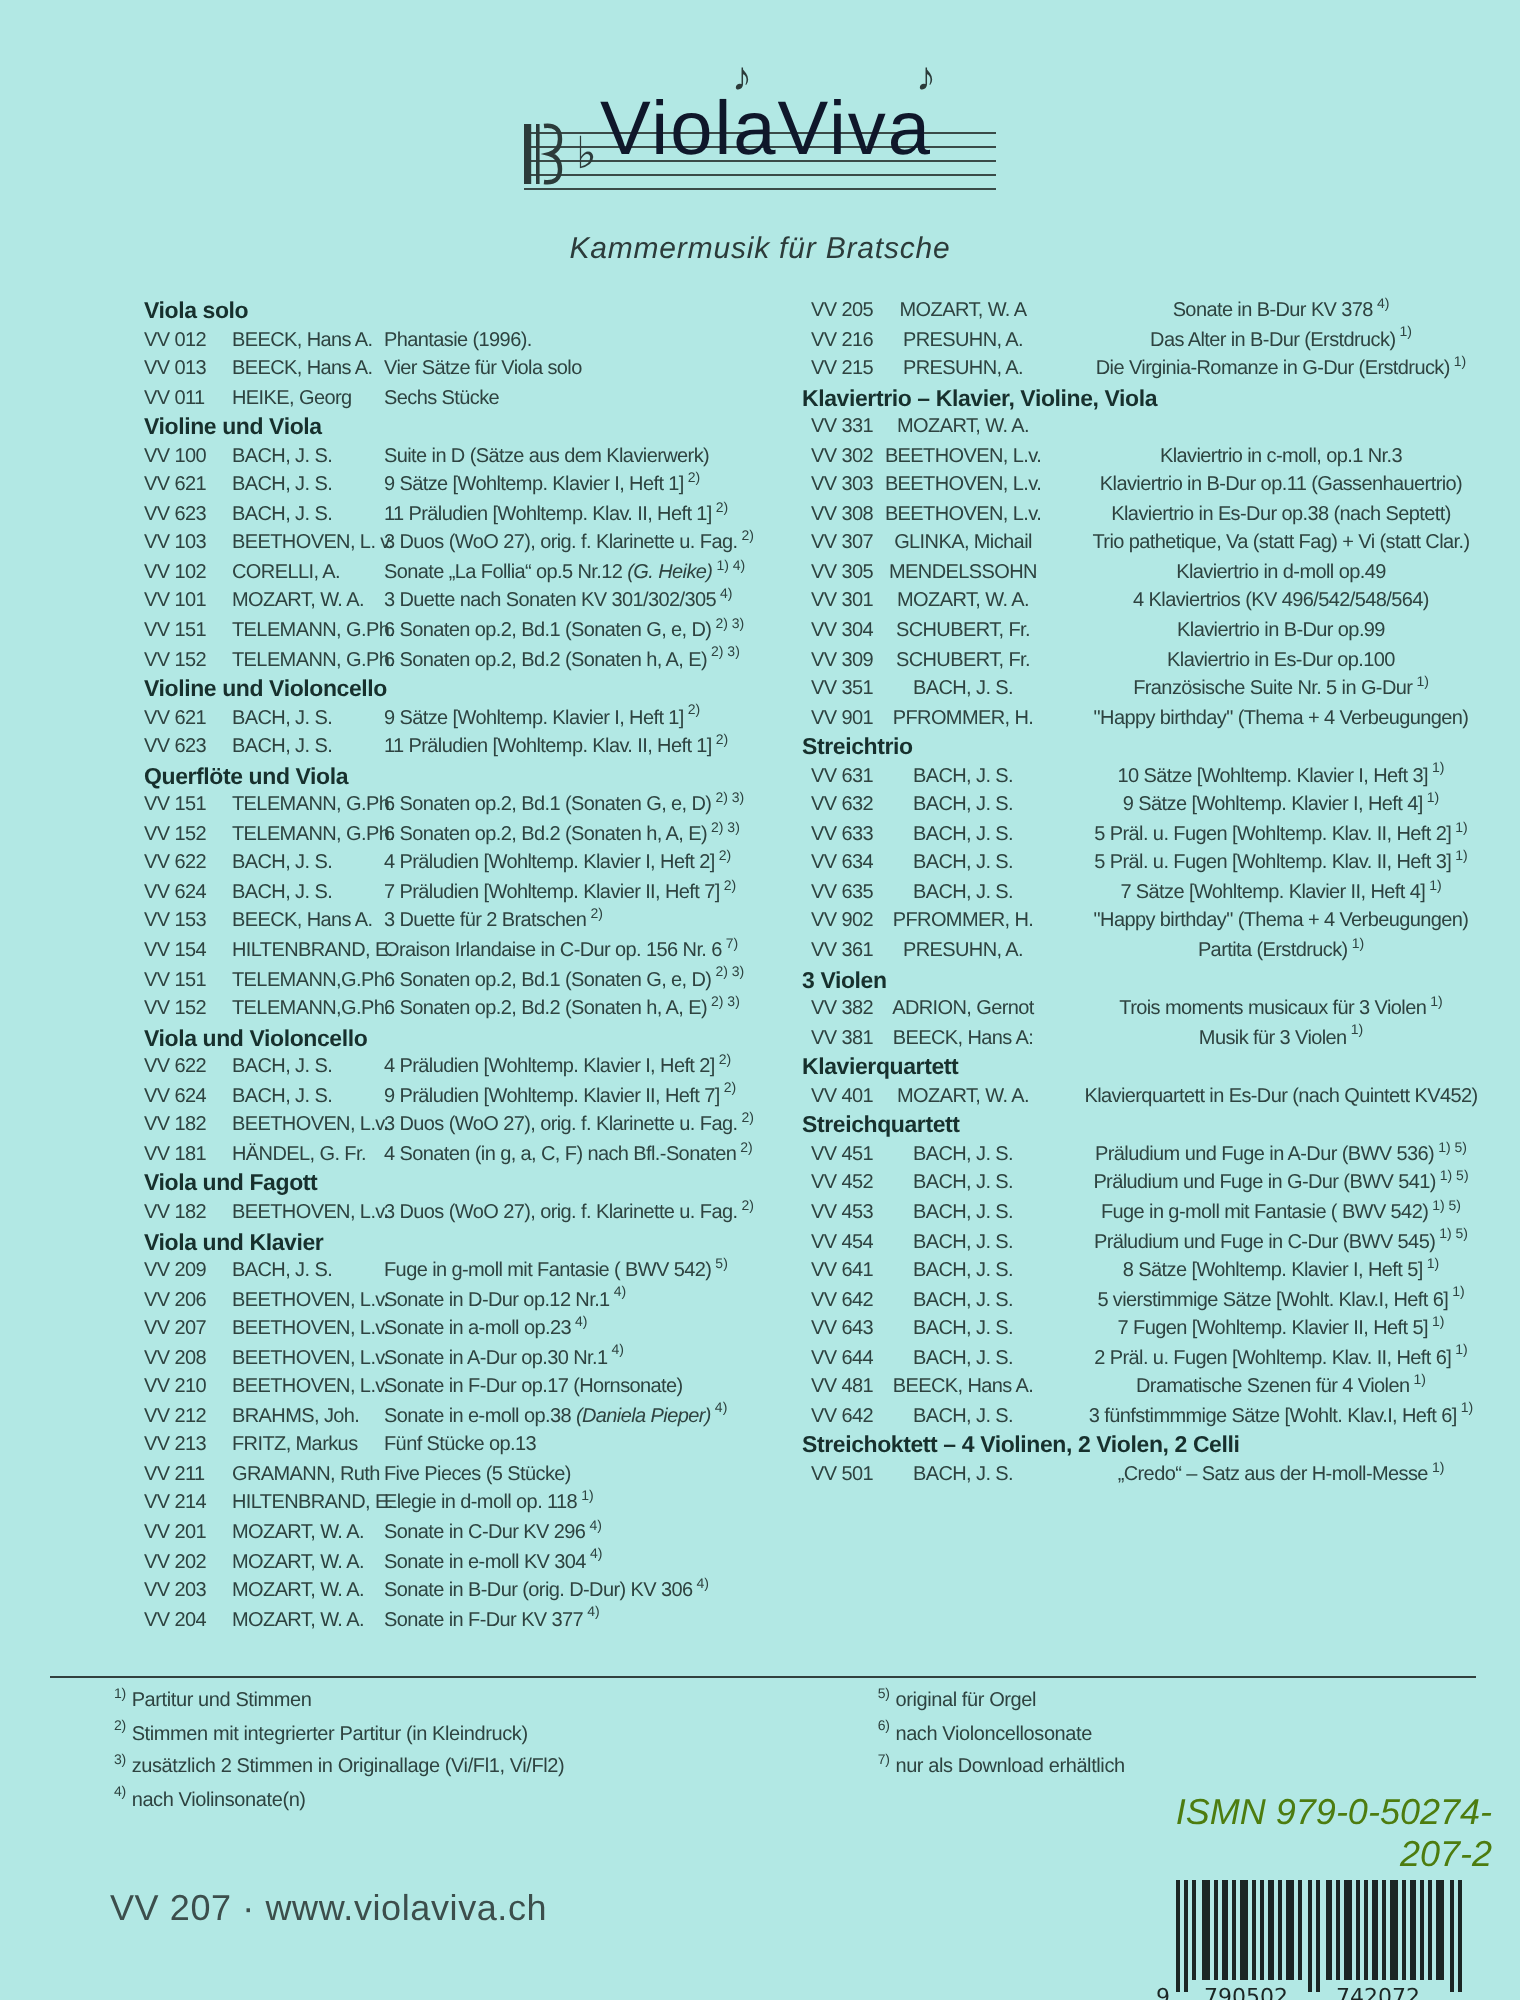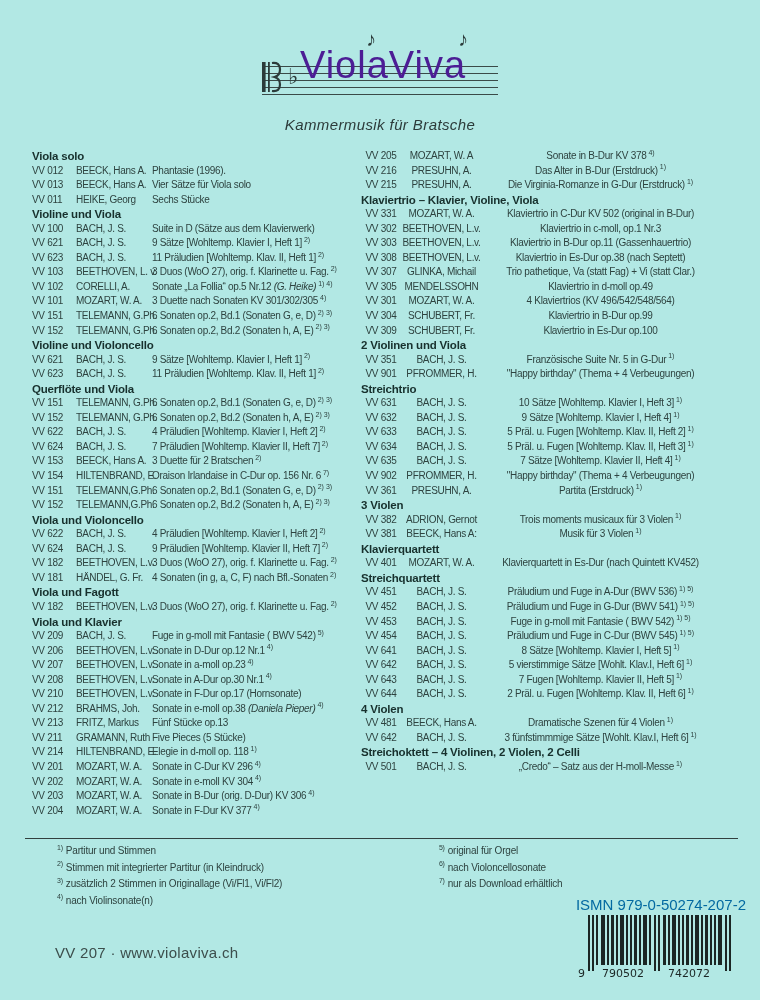--- a/index.html
+++ b/index.html
@@ -13,27 +13,27 @@
   }
 
   
   .header { padding-top:40px; text-align:center; }
   .logo { position:relative; width:236px; height:66px; margin:0 auto; }
   .staff { position:absolute; left:0; right:0; top:26px; height:30px;
            background:repeating-linear-gradient(#3a4a48 0 1px, transparent 1px 7px); }
   .clef-svg { position:absolute; left:0; top:21px; }
   .flat-glyph { position:absolute; left:26px; top:24px; font-size:22px; color:#2c3b3a; }
   .logo-text { position:absolute; left:38px; top:4px; font-size:38px; letter-spacing:1px;
-               color:#4c1d95; white-space:nowrap; }
+               color:#0f172a; white-space:nowrap; }
   .note-glyph { position:absolute; top:-12px; font-size:20px; color:#2c3b3a; }
   .note-1 { left:104px; } .note-2 { left:196px; }
   .subtitle { margin-top:10px; font-size:15px; letter-spacing:0.4px; color:#2c3b3a;font-style:italic; }
 
   
-  .main { display:flex; padding-left:32px; margin-top:16px; }
+  .main { display:flex; padding-left:72px; margin-top:16px; }
   .col-left  { width:322px; margin-right:7px; }
   .col-right { width:358px; }
   .row { display:grid; }
   .col-left  .row { grid-template-columns:44px 76px 1fr; }
   .col-right .row { grid-template-columns:40px 81px 1fr;text-align:center; }
   .row { font-size:10px; line-height:14.55px; letter-spacing:-0.3px; }
   .cell { white-space:nowrap; }
   .sec-heading { font-size:11.5px; font-weight:bold; line-height:14.55px;
                  color:#17302d; letter-spacing:-0.2px; white-space:nowrap; }
   .heading-suffix { font-weight:normal; font-size:11px; }
@@ -42,24 +42,24 @@
 
   
   .footnotes { position:absolute; left:25px; right:22px; top:838px;
                border-top:1.5px solid #32403e; padding-top:4px; display:flex; }
   .fn-col-left  { width:53%; padding-left:32px; box-sizing:border-box; }
   .fn-col-right { width:47%; padding-left:36px; box-sizing:border-box; }
   .fn-item { font-size:10px; line-height:16.5px; letter-spacing:-0.2px; white-space:nowrap; }
   .fn-item sup { font-size:7px; vertical-align:super; line-height:0; margin-right:3px; }
 
   
-  .footer-left { position:absolute; left:55px; top:944px; font-size:15px;
+  .footer-left { position:absolute; left:55px; top:944px; font-size:18px;
                  color:#3c4e4c; letter-spacing:0.3px; }
   .ismn-block { position:absolute; right:14px; top:896px; width:172px; text-align:right; }
-  .ismn-text { font-size:15px; color:#0369a1; letter-spacing:0; }
+  .ismn-text { font-size:18px; color:#4d7c0f; letter-spacing:0;font-style:italic; }
   .barcode-svg { display:block; margin-top:2px; }
   .barcode-svg rect { fill:#1b2624; }
   .barcode-svg text { font-family:"DejaVu Sans", sans-serif; font-size:11px; fill:#1b2624; }
 </style>
 </head>
 <body>
 
 <div class="header">
   <div class="logo">
     <div class="staff"></div>
@@ -294,21 +294,20 @@
       </div>
       <div class="row">
         <span class="cell">VV 215</span>
         <span class="cell">PRESUHN, A.</span>
         <span class="cell">Die Virginia-Romanze in G-Dur (Erstdruck)<sup class="fn">1)</sup></span>
       </div>
       <div class="sec-heading"><span>Klaviertrio – Klavier, Violine, Viola</span></div>
       <div class="row">
         <span class="cell">VV 331</span>
         <span class="cell">MOZART, W. A.</span>
-        <span class="cell">Klaviertrio in C-Dur KV 502 (original in B-Dur)</span>
       </div>
       <div class="row">
         <span class="cell">VV 302</span>
         <span class="cell">BEETHOVEN, L.v.</span>
         <span class="cell">Klaviertrio in c-moll, op.1 Nr.3</span>
       </div>
       <div class="row">
         <span class="cell">VV 303</span>
         <span class="cell">BEETHOVEN, L.v.</span>
         <span class="cell">Klaviertrio in B-Dur op.11 (Gassenhauertrio)</span>
@@ -336,21 +335,20 @@
       <div class="row">
         <span class="cell">VV 304</span>
         <span class="cell">SCHUBERT, Fr.</span>
         <span class="cell">Klaviertrio in B-Dur op.99</span>
       </div>
       <div class="row">
         <span class="cell">VV 309</span>
         <span class="cell">SCHUBERT, Fr.</span>
         <span class="cell">Klaviertrio in Es-Dur op.100</span>
       </div>
-      <div class="sec-heading"><span>2 Violinen und Viola</span></div>
       <div class="row">
         <span class="cell">VV 351</span>
         <span class="cell">BACH, J. S.</span>
         <span class="cell">Französische Suite Nr. 5 in G-Dur<sup class="fn">1)</sup></span>
       </div>
       <div class="row">
         <span class="cell">VV 901</span>
         <span class="cell">PFROMMER, H.</span>
         <span class="cell">"Happy birthday" (Thema + 4 Verbeugungen)</span>
       </div>
@@ -441,21 +439,20 @@
       <div class="row">
         <span class="cell">VV 643</span>
         <span class="cell">BACH, J. S.</span>
         <span class="cell">7 Fugen [Wohltemp. Klavier II, Heft 5]<sup class="fn">1)</sup></span>
       </div>
       <div class="row">
         <span class="cell">VV 644</span>
         <span class="cell">BACH, J. S.</span>
         <span class="cell">2 Präl. u. Fugen [Wohltemp. Klav. II, Heft 6]<sup class="fn">1)</sup></span>
       </div>
-      <div class="sec-heading"><span>4 Violen</span></div>
       <div class="row">
         <span class="cell">VV 481</span>
         <span class="cell">BEECK, Hans A.</span>
         <span class="cell">Dramatische Szenen für 4 Violen<sup class="fn">1)</sup></span>
       </div>
       <div class="row">
         <span class="cell">VV 642</span>
         <span class="cell">BACH, J. S.</span>
         <span class="cell">3 fünfstimmmige Sätze [Wohlt. Klav.I, Heft 6]<sup class="fn">1)</sup></span>
       </div>

